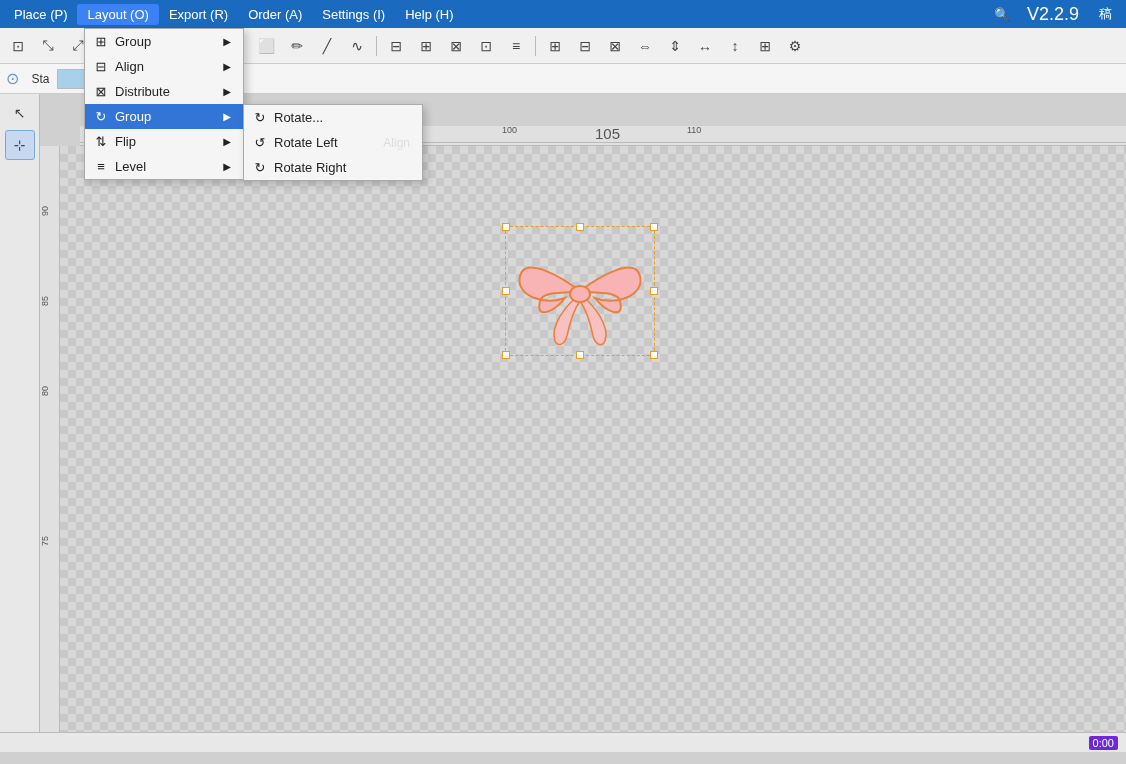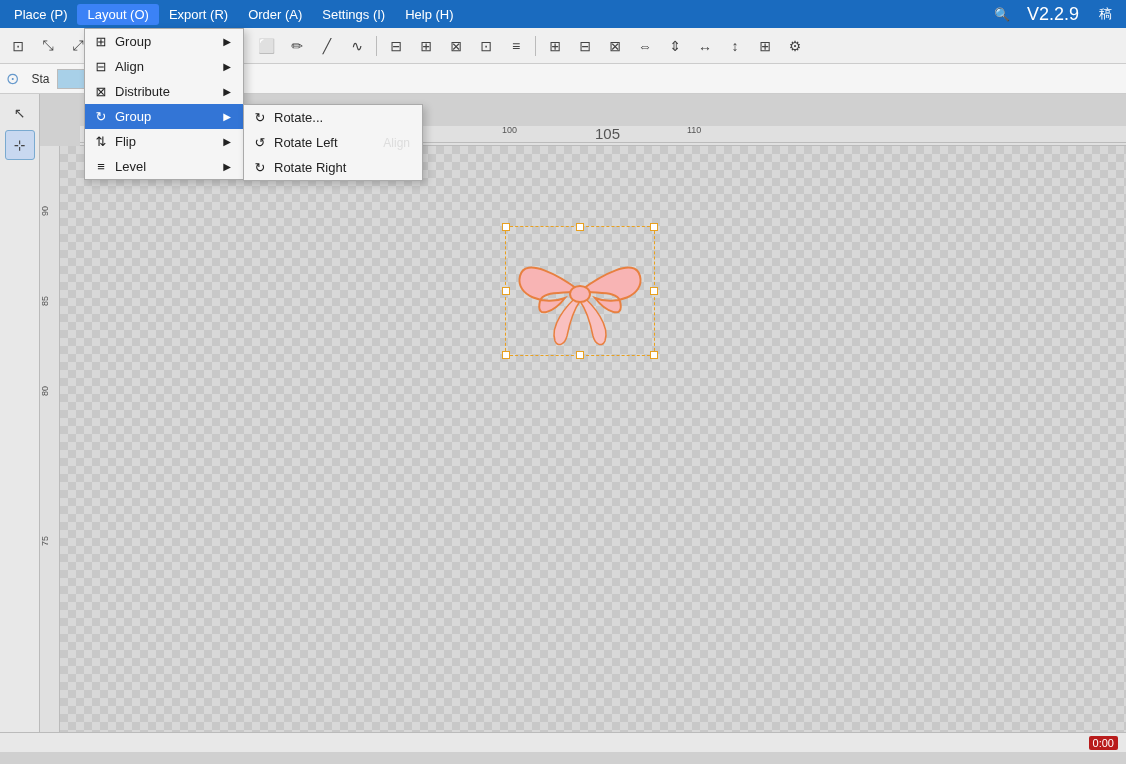--- a/index.html
+++ b/index.html
@@ -116,21 +116,21 @@
       right: 0;
     }
     .statusbar-right {
       margin-left: auto;
       display: flex;
       align-items: center;
       gap: 6px;
       font-size: 11px;
     }
     .time-badge {
-      background: #b91c1c;
+      background: #6d28d9;
       color: white;
       padding: 1px 4px;
       border-radius: 2px;
       font-size: 11px;
     }
     .dropdown-menu {
       position: absolute;
       background: #f5f5f5;
       border: 1px solid #aaa;
       box-shadow: 3px 3px 8px rgba(0,0,0,0.2);

